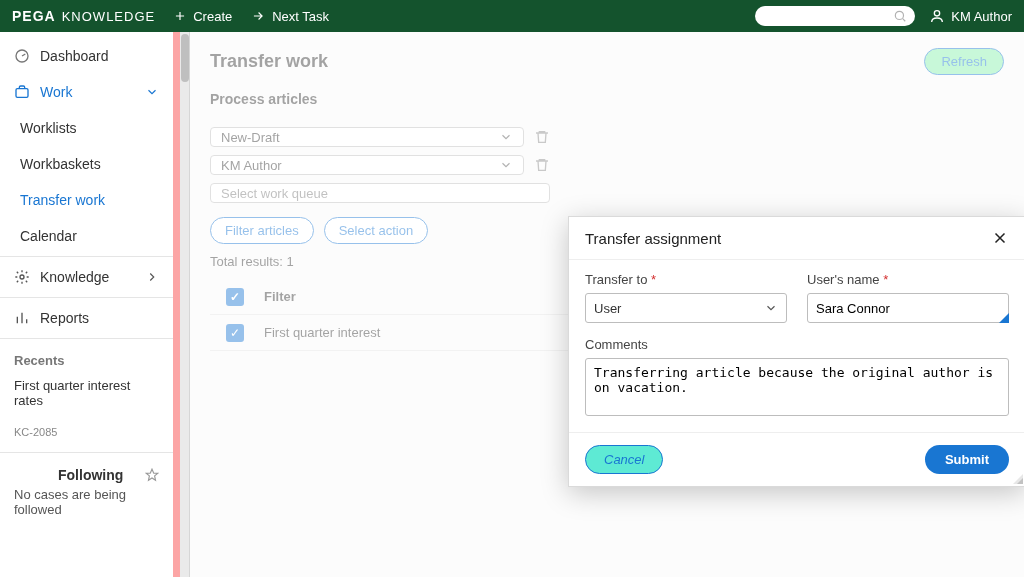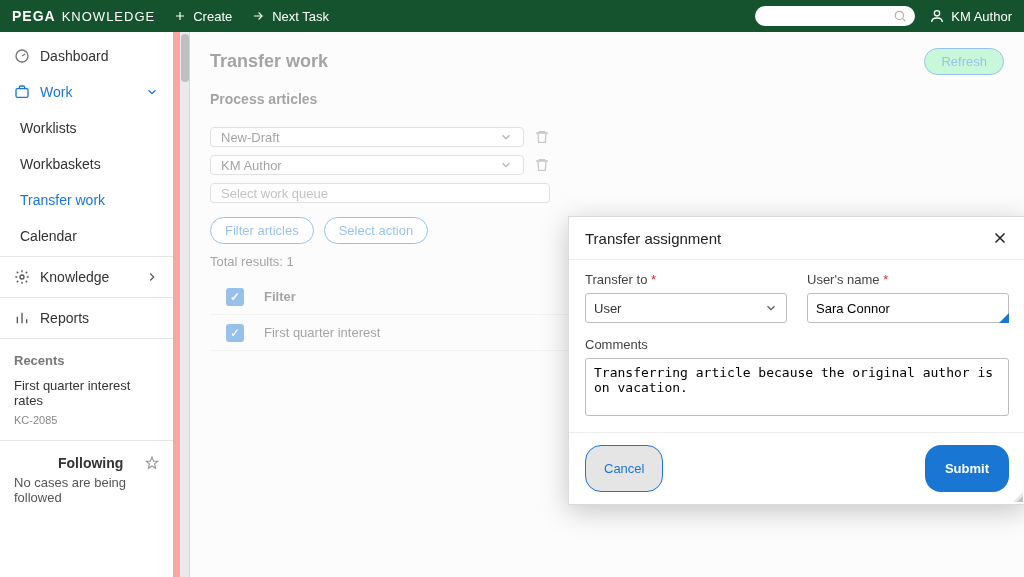--- a/index.html
+++ b/index.html
@@ -22,21 +22,21 @@
   .nav-item { display: flex; align-items: center; padding: 10px 14px; gap: 10px; color: #333; font-size: 14px; cursor: pointer; }
   .nav-item.active { color: #1976d2; }
   .nav-item .chev { margin-left: auto; }
   .nav-sub { display:flex; align-items:center; padding: 10px 14px 10px 20px; font-size: 14px; color:#333; cursor:pointer; }
   .nav-sub.active { color:#1976d2; }
   .divider { height:1px; background:#e5e5e5; margin:2px 0; }
 
   .recents { padding: 12px 14px; }
   .recents h4 { font-size: 13px; color:#777; font-weight:700; margin-bottom:10px; }
   .recent-item { font-size:13px; color:#333; }
-  .recent-id { font-size:11px; color:#888; margin-top:6px; }
+  .recent-id { font-size:11px; color:#888; margin-top:18px; }
 
   .following { padding: 12px 14px; }
   .following-hdr { display:flex; align-items:center; justify-content:space-between; }
   .following h4 { font-size:14px; font-weight:700;margin-left:44px; }
   .following p { font-size:13px; color:#555; margin-top:4px; }
 
   
   .scroll-rail { position:absolute; top:32px; left:180px; width:10px; bottom:0; background:#eaeaea; border-right:1px solid #d6d6d6; }
   .scroll-thumb { position:absolute; top:2px; left:1px; width:8px; height:48px; background:#bfbfbf; border-radius:4px; }
 
@@ -80,21 +80,21 @@
   .form-row { display:flex; gap:20px; margin-bottom:14px; }
   .form-col { flex:1; display:flex; flex-direction:column; }
   .lbl { font-size:13px; color:#444; margin-bottom:6px; }
   .req { color:#d32f2f; }
   .input, .modal-select { height:30px; border:1px solid #bdbdbd; border-radius:3px; padding:0 8px; font-size:13px; }
   .modal-select { display:flex; align-items:center; justify-content:space-between; cursor:pointer; }
   .input-wrap { position:relative; }
   .input-wrap .corner { position:absolute; right:0; bottom:0; width:0; height:0; border-right:10px solid #1976d2; border-top:10px solid transparent; }
   .textarea { width:100%; height:58px; border:1px solid #bdbdbd; border-radius:3px; padding:6px 8px; font-size:13px; resize:none; }
   .modal-foot { display:flex; justify-content:space-between; padding:12px 16px; border-top:1px solid #eee; position:relative; }
-  .btn-cancel { border:1px solid #1976d2; color:#1976d2; border-radius:16px; padding:15px 18px; background:#e5e5e5; font-size:13px; cursor:pointer; }
+  .btn-cancel { border:1px solid #1976d2; color:#1976d2; border-radius:16px; padding:6px 18px; background:#5eead4; font-size:13px; cursor:pointer;font-style:italic; }
   .btn-submit { border:none; background:#1976d2; color:#fff; border-radius:16px; padding:6px 20px; font-size:13px; font-weight:700; cursor:pointer; }
   .resize-corner { position:absolute; right:2px; bottom:2px; width:12px; height:12px; opacity:.5; }
   .resize-corner::before, .resize-corner::after { content:""; position:absolute; right:0; bottom:0; border-right:6px solid #888; border-top:6px solid transparent; }
   .resize-corner::after { right:0; bottom:0; border-right-width:10px; border-top-width:10px; opacity:.4; }
 
   svg { display:block; }
 </style>
 </head>
 <body>
 

